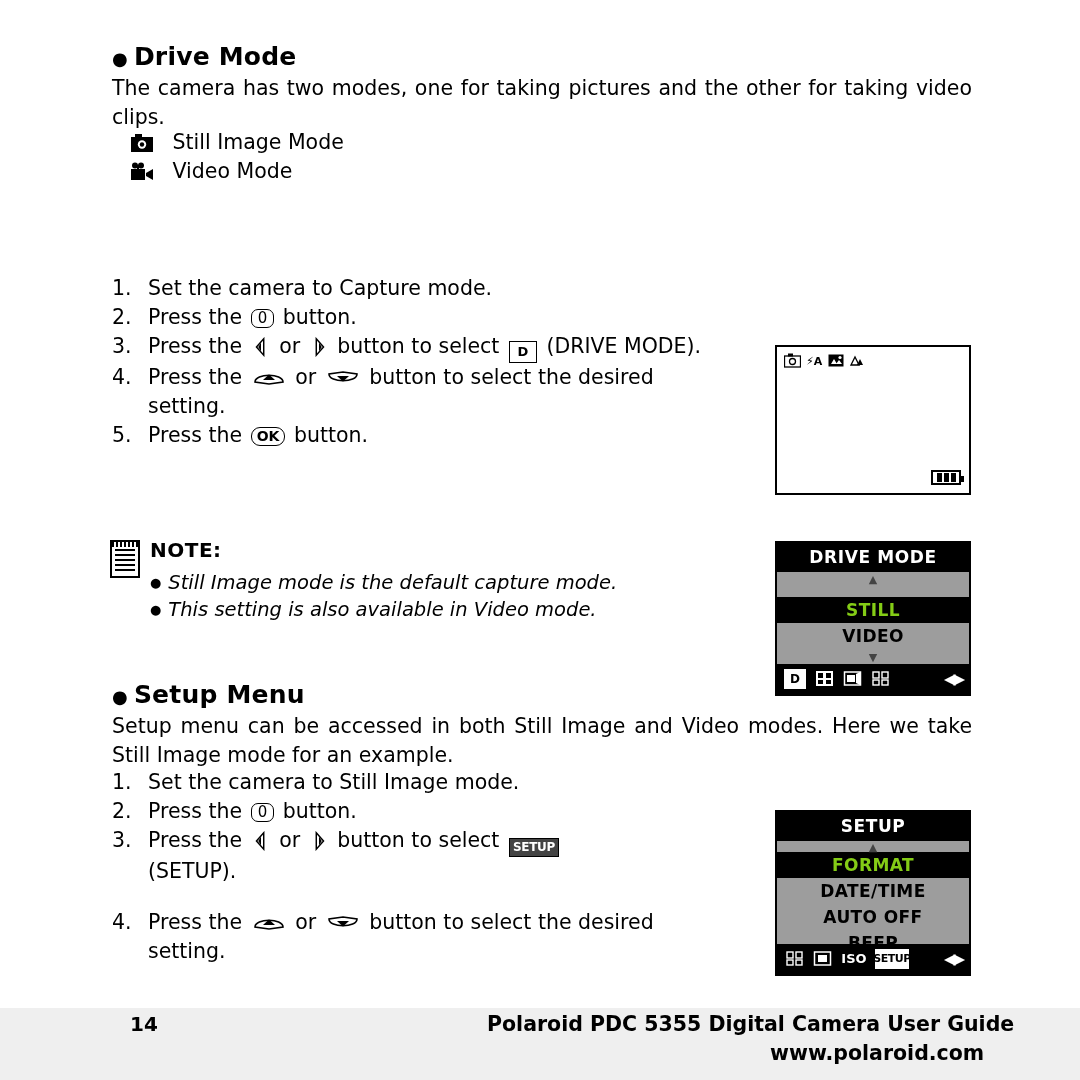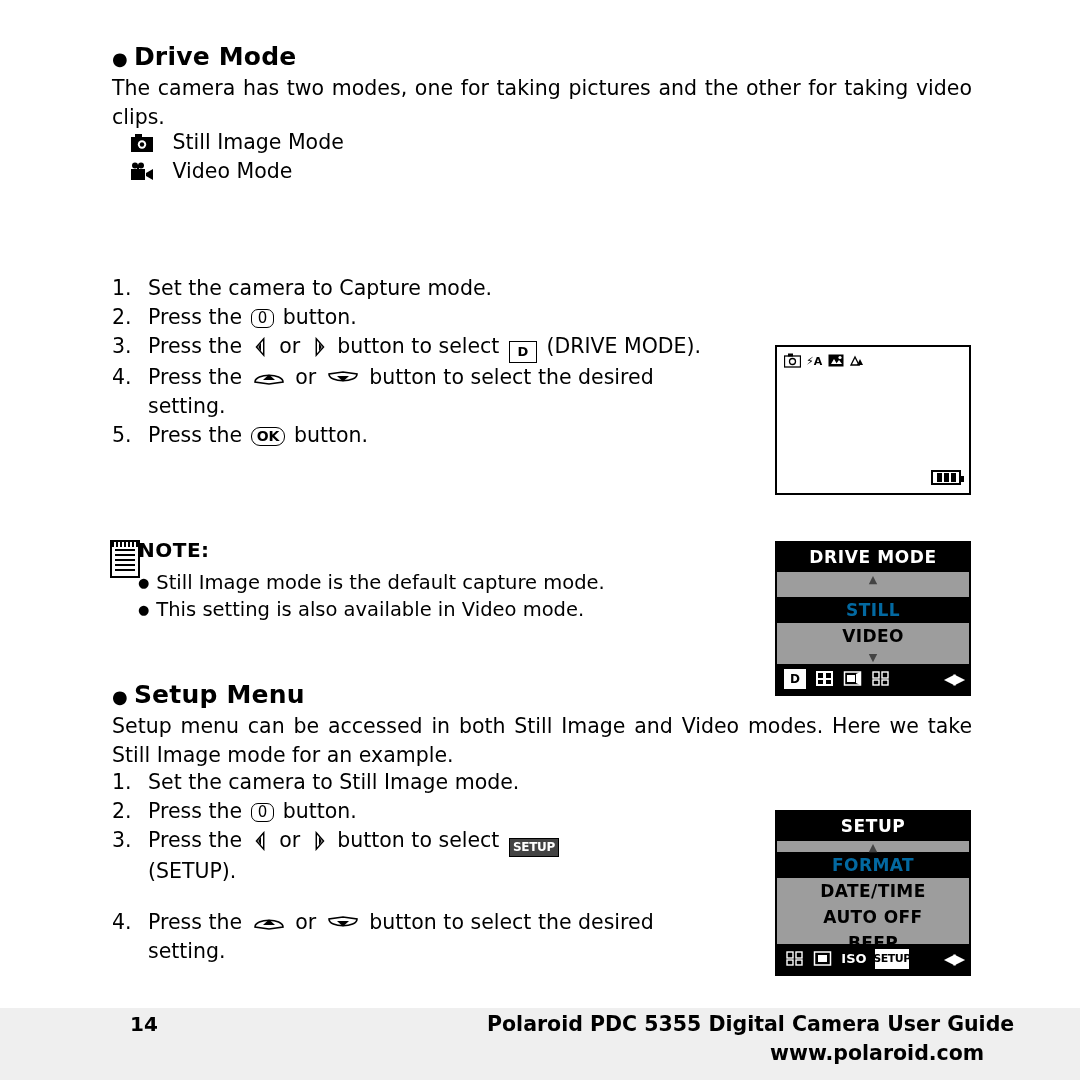--- a/index.html
+++ b/index.html
@@ -84,21 +84,21 @@
     border:1px solid #000;
     line-height:12px;
   }
 
   
   .modeline{position:absolute;font-size:20.5px;line-height:29px;white-space:nowrap;}
 
   
   .note-wrap{position:absolute;}
   .note-title{font-size:20px;font-weight:bold;letter-spacing:0.5px;}
-  .note-item{font-size:19.5px;line-height:27px;white-space:nowrap;}
+  .note-item{font-size:19.5px;line-height:27px;white-space:nowrap;font-style:italic;}
   .note-item .nb{font-size:13px;vertical-align:2px;margin-right:7px;}
 
   .notepad{
     position:absolute;
     width:26px;height:34px;
     border:2px solid #000;
     background:#fff;
   }
   .notepad .lines{
     position:absolute;left:3px;right:3px;top:7px;bottom:3px;
@@ -144,21 +144,21 @@
   }
   .menu-title{
     background:#000;color:#fff;text-align:center;
     font-size:17px;font-weight:bold;letter-spacing:0.6px;
     padding:4px 0 5px 0;
   }
   .menu-row{
     text-align:center;font-size:17px;font-weight:bold;
     color:#000;padding:3px 0;letter-spacing:0.4px;
   }
-  .menu-row.sel{background:#000;color:#0369a1;}
+  .menu-row.sel{background:#000;color:#84cc16;}
   .menu-row.plain{font-weight:bold;font-size:17px;}
   .caret{
     text-align:center;font-size:11px;line-height:9px;color:#444;
   }
   .menu-bar{
     position:absolute;left:0;right:0;bottom:0;
     background:#000;color:#fff;
     display:flex;align-items:center;
     gap:6px;
     padding:3px 6px 4px 6px;
@@ -304,21 +304,21 @@
       <i></i>
         <i></i>
         <i></i>
     </div>
   </div>
 
   <div class="notepad" style="left:110px;top:540px;">
     <div class="top"></div>
     <div class="lines"></div>
   </div>
-  <div class="note-wrap" style="left:138px;top:538px;">
+  <div class="note-wrap" style="left:150px;top:538px;">
     <div class="note-title">NOTE:</div>
     <div class="note-item" style="margin-top:7px;">
       <span class="nb">●</span><span>Still Image mode is the default capture mode.</span>
     </div>
     <div class="note-item">
       <span class="nb">●</span><span>This setting is also available in Video mode.</span>
     </div>
   </div>
 
   <div class="menu-lcd" style="left:775px;top:541px;width:196px;height:155px;">

